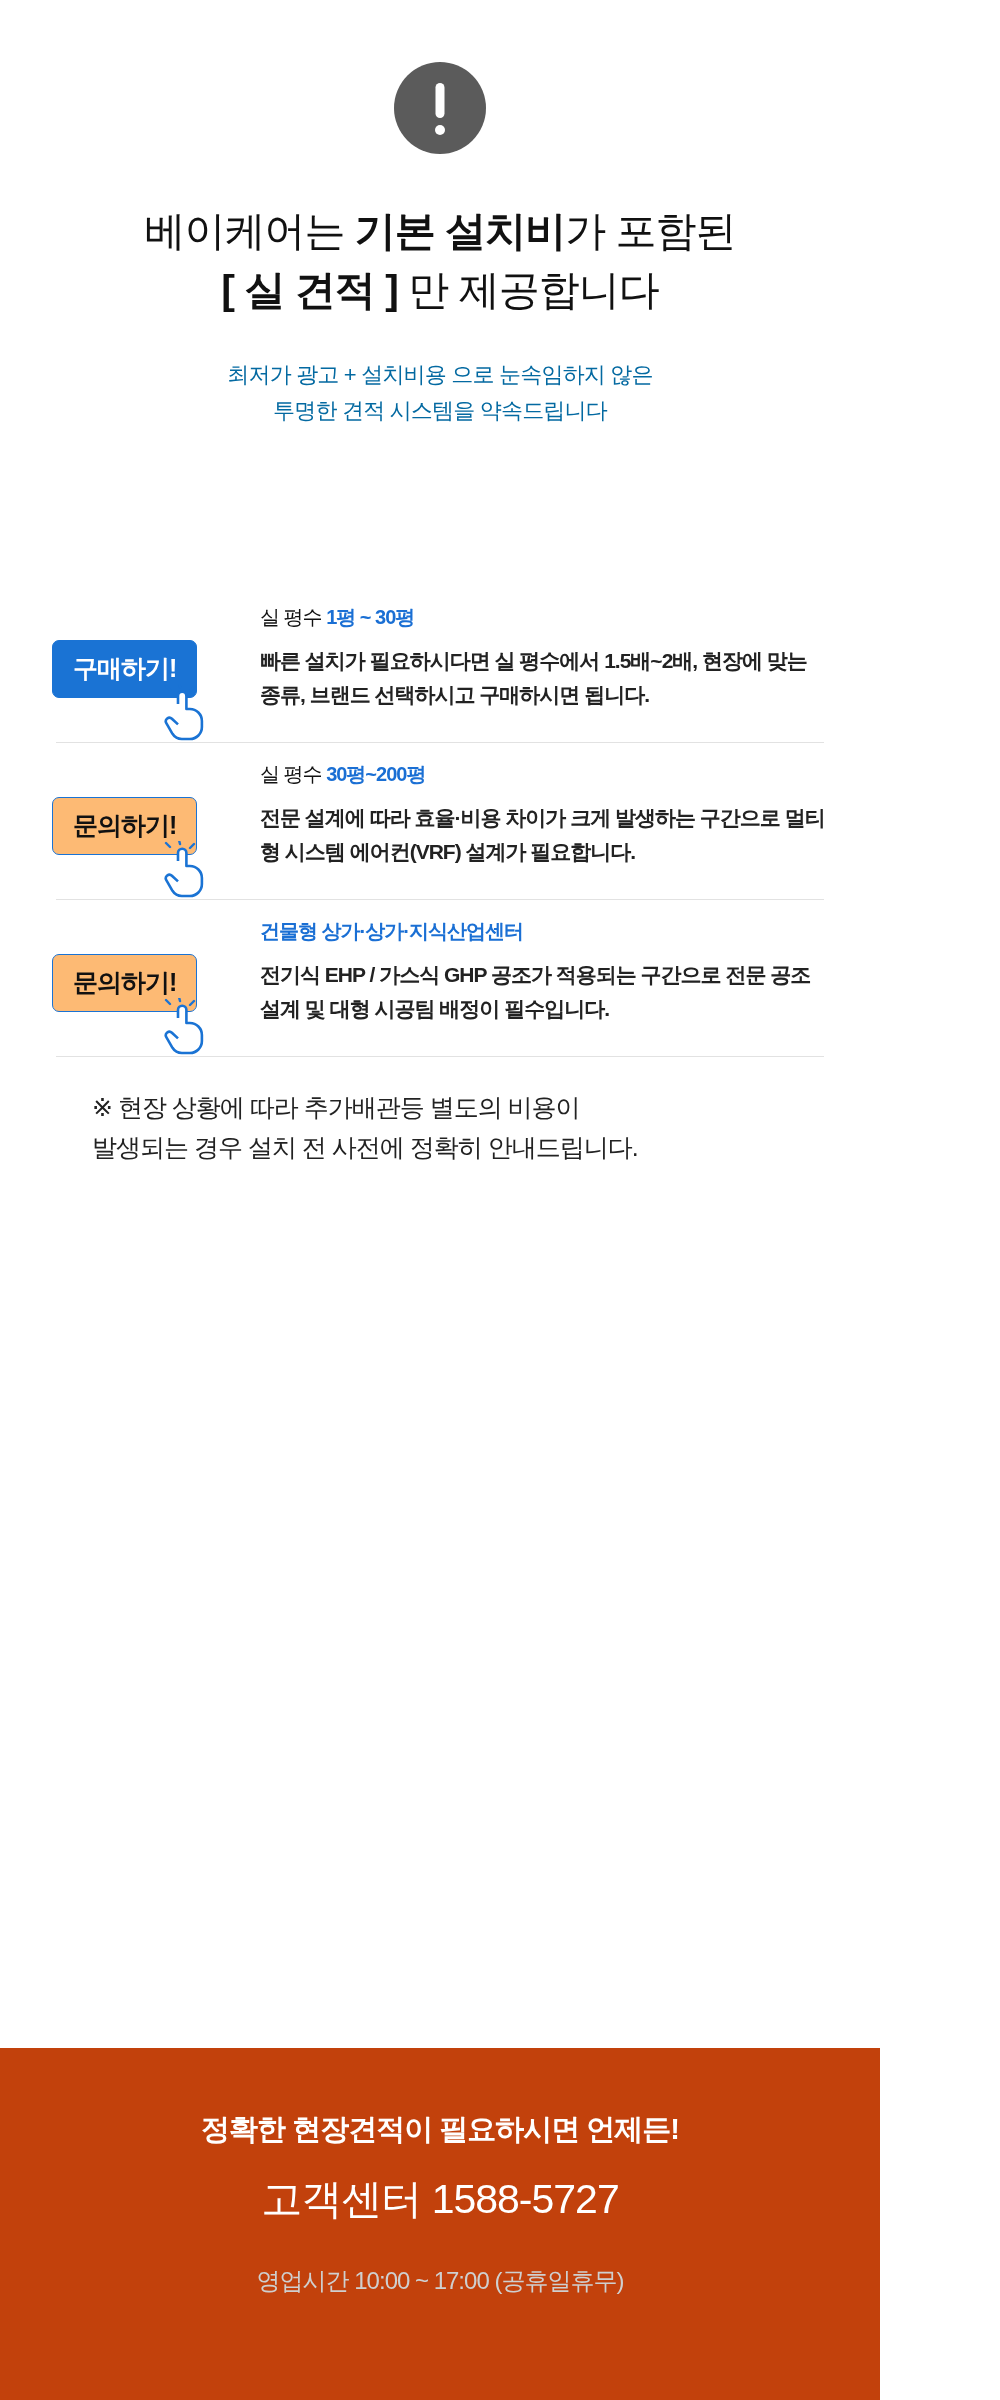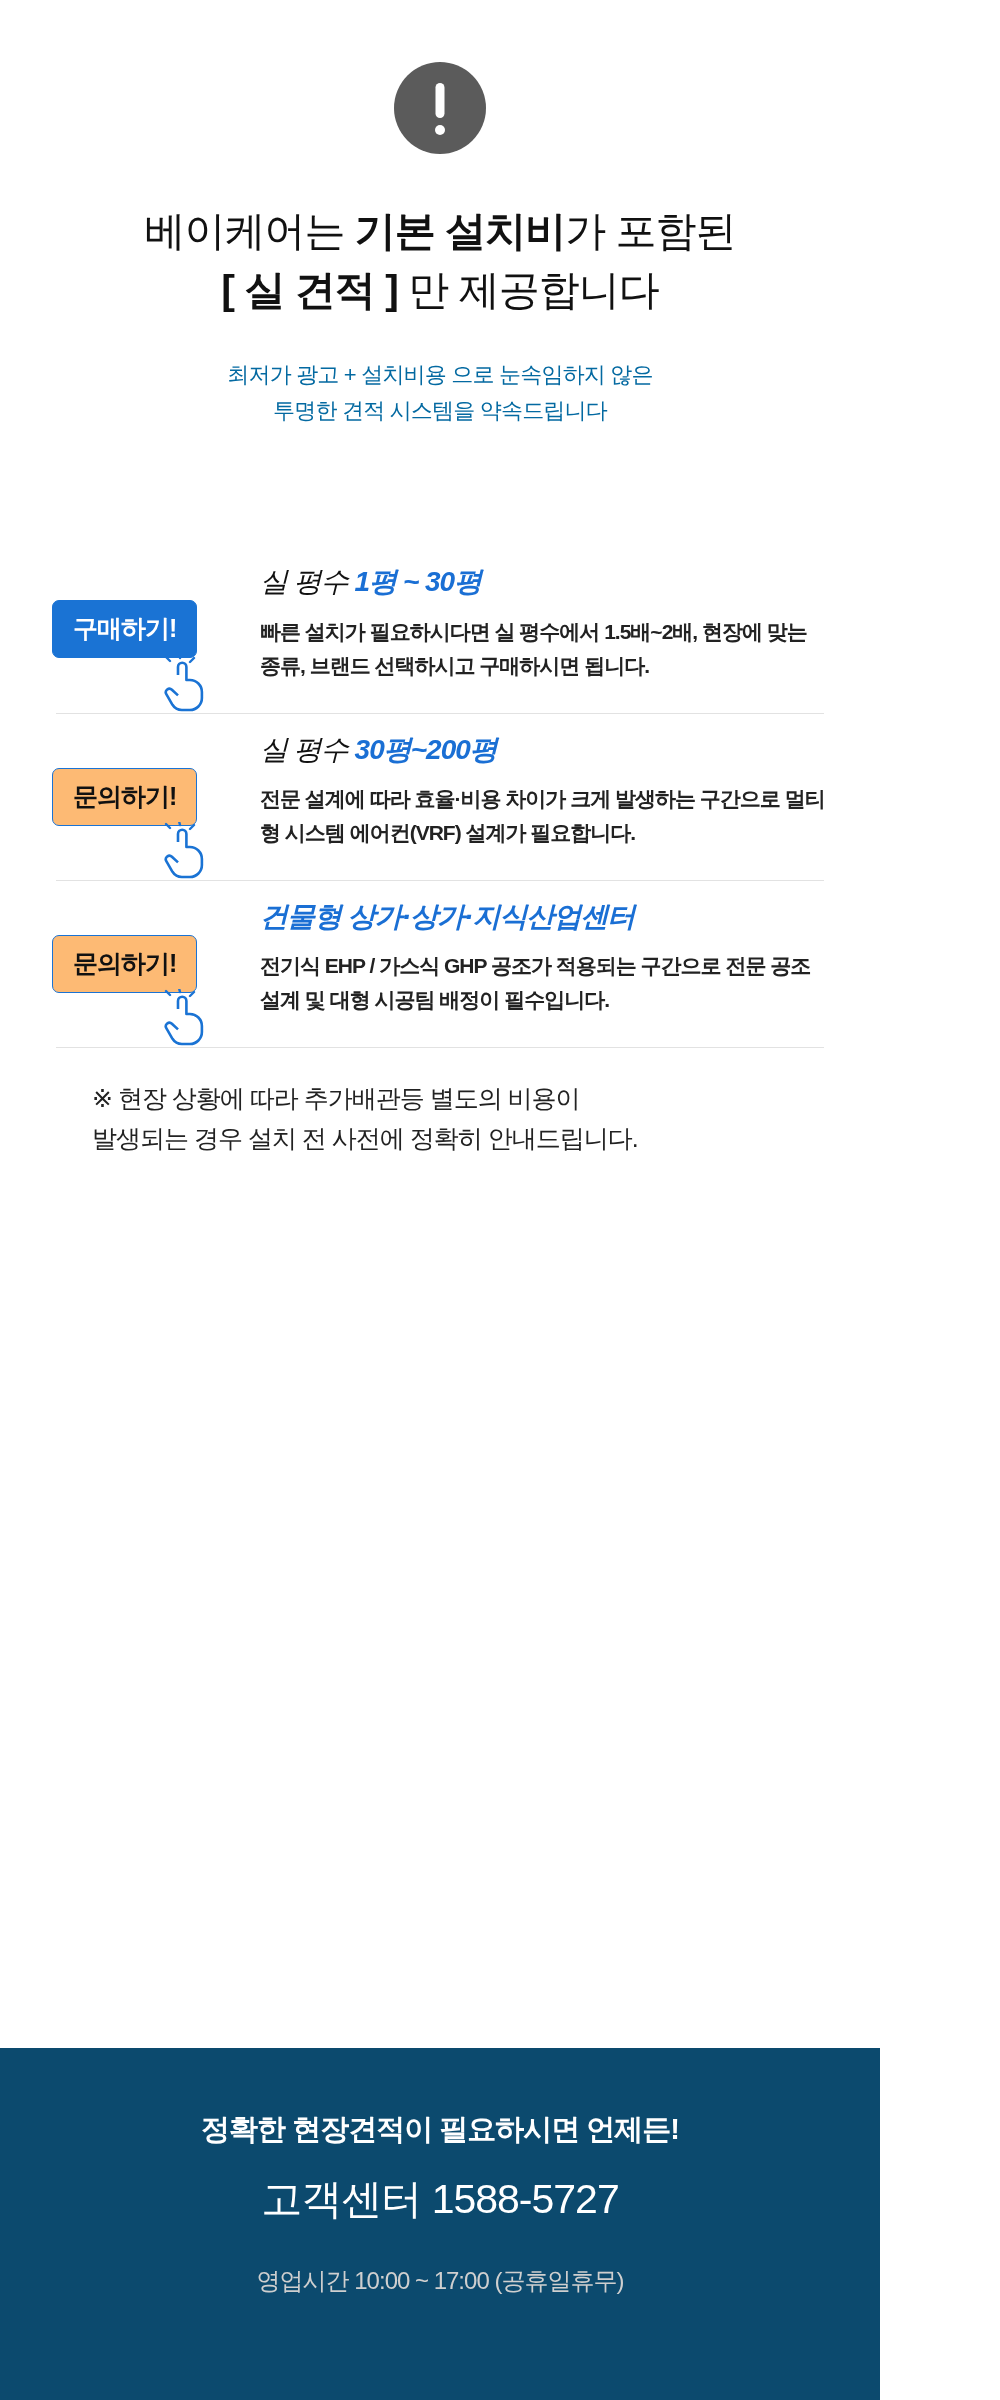--- a/index.html
+++ b/index.html
@@ -10,20 +10,21 @@
     font-family: "Liberation Sans", "DejaVu Sans", sans-serif;
     color: #111111;
   }
   .page {
     width: 880px;
     height: 2400px;
     position: relative;
     display: flex;
     flex-direction: column;
     background: #ffffff;
+    gap: 40px;
   }
 
   
   .hero {
     padding-top: 62px;
     text-align: center;
   }
   .excl-badge {
     width: 92px;
     height: 92px;
@@ -129,27 +130,26 @@
     width: 54px;
     height: 58px;
     pointer-events: none;
   }
 
   .text-col {
     flex: 1 1 auto;
     padding-left: 8px;
   }
   .row-title {
-    font-size: 28px;
+    font-size: 20px;
     letter-spacing: -1px;
     line-height: 1.3;
     color: #111111;
     font-weight: 700;
     margin-bottom: 14px;
-    font-style: italic;
   }
   .row-title .plain { font-weight: 400; color:#111111; }
   .row-title .accent { color: #1a6fd4; font-weight: 700; }
   .row-desc {
     font-size: 21px;
     line-height: 1.62;
     letter-spacing: -1px;
     color: #222222;
     font-weight: bold;
   }
@@ -160,21 +160,21 @@
     font-size: 25px;
     line-height: 1.6;
     letter-spacing: -1px;
     color: #222222;
     padding: 0 40px;
   }
 
   
   .footer {
     margin-top: auto;
-    background: #0c4a6e;
+    background: #c2410c;
     color: #ffffff;
     text-align: center;
     padding: 62px 0 58px 0;
     height: 352px;
   }
   .footer-line1 {
     font-size: 29px;
     font-weight: 700;
     letter-spacing: -1px;
   }

